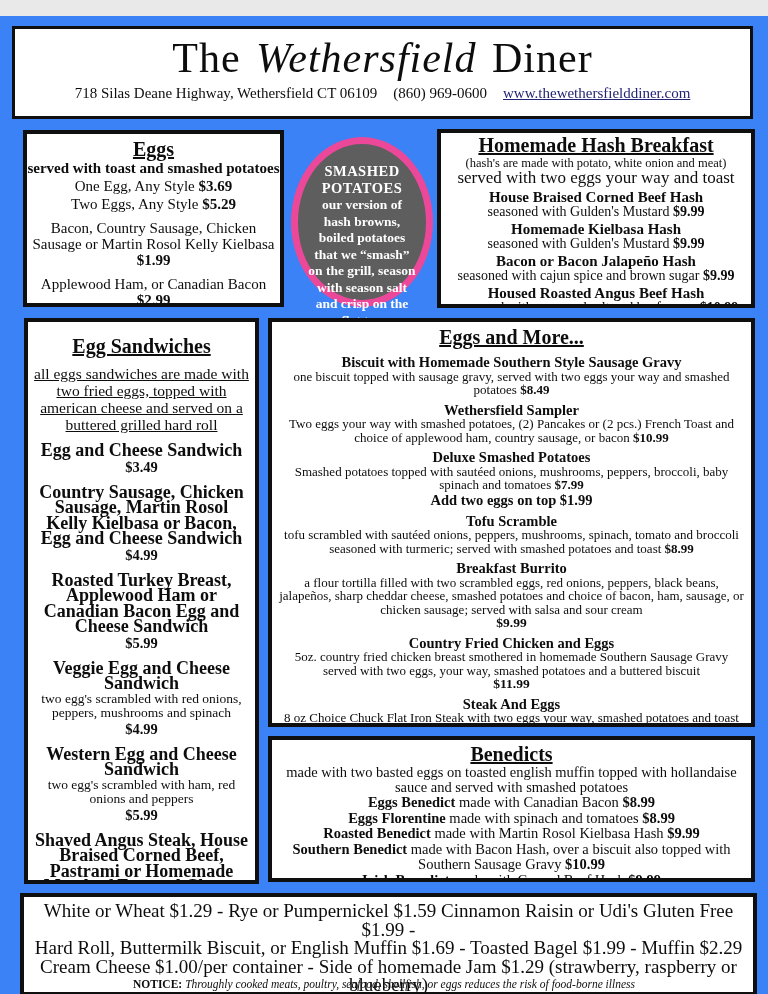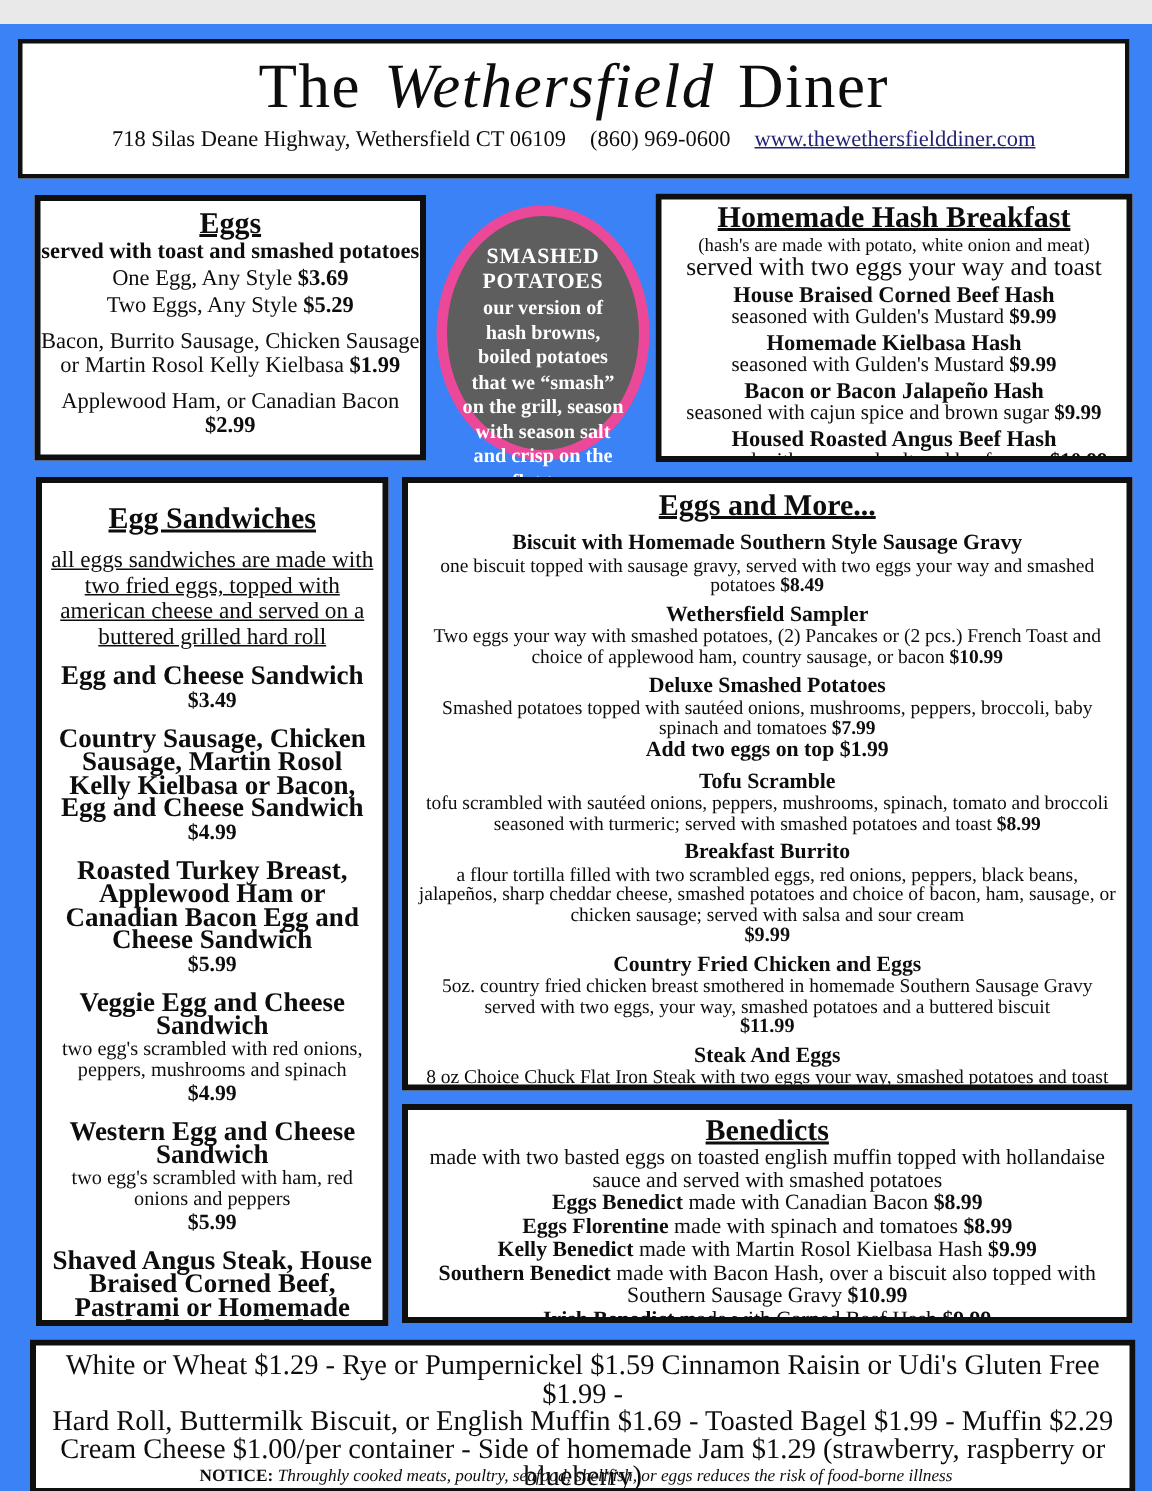--- a/index.html
+++ b/index.html
@@ -86,21 +86,21 @@
     <div class="addr-line">
       <span>718 Silas Deane Highway, Wethersfield CT 06109</span><span class="sep"></span><span>(860) 969-0600</span><span class="sep"></span><span class="website">www.thewethersfielddiner.com</span>
     </div>
   </div>
 
   <div class="box eggs-box">
     <div class="eggs-title b u">Eggs</div>
     <div class="eggs-sub b">served with toast and smashed potatoes</div>
     <div class="e-item"><span>One Egg, Any Style</span> <span class="b">$3.69</span></div>
     <div class="e-item"><span>Two Eggs, Any Style</span> <span class="b">$5.29</span></div>
-    <div class="e-item gap"><span>Bacon, Burrito Sausage, Chicken Sausage or Martin Rosol Kelly Kielbasa</span> <span class="b">$1.99</span></div>
+    <div class="e-item gap"><span>Bacon, Country Sausage, Chicken Sausage or Martin Rosol Kelly Kielbasa</span> <span class="b">$1.99</span></div>
     <div class="e-item gap"><span>Applewood Ham, or Canadian Bacon</span> <span class="b">$2.99</span></div>
 
   </div>
 
   <div class="oval">
     <div class="oval-title">SMASHED POTATOES</div>
     <div class="oval-text">our version of hash browns, boiled potatoes that we “smash” on the grill, season with season salt and crisp on the flat top</div>
   </div>
 
   <div class="box hash-box">
@@ -189,21 +189,21 @@
       <div class="m-desc"><span>8 oz Choice Chuck Flat Iron Steak with two eggs your way, smashed potatoes and toast</span> <span class="b">$14.99</span></div>
     </div>
 
   </div>
 
   <div class="box ben-box">
     <div class="ben-title b u">Benedicts</div>
     <div class="ben-intro">made with two basted eggs on toasted english muffin topped with hollandaise sauce and served with smashed potatoes</div>
     <div class="ben-item"><span class="b">Eggs Benedict</span> <span>made with Canadian Bacon</span> <span class="b">$8.99</span></div>
     <div class="ben-item"><span class="b">Eggs Florentine</span> <span>made with spinach and tomatoes</span> <span class="b">$8.99</span></div>
-    <div class="ben-item"><span class="b">Kelly Benedict</span> <span>made with Martin Rosol Kielbasa Hash</span> <span class="b">$9.99</span></div>
+    <div class="ben-item"><span class="b">Roasted Benedict</span> <span>made with Martin Rosol Kielbasa Hash</span> <span class="b">$9.99</span></div>
     <div class="ben-item"><span class="b">Southern Benedict</span> <span>made with Bacon Hash, over a biscuit also topped with Southern Sausage Gravy</span> <span class="b">$10.99</span></div>
     <div class="ben-item"><span class="b">Irish Benedict</span> <span>made with Corned Beef Hash</span> <span class="b">$9.99</span></div>
   </div>
 
   <div class="box toast-box">
     <div class="toast-line">White or Wheat  $1.29 - Rye or Pumpernickel $1.59  Cinnamon Raisin or Udi's Gluten Free $1.99 -</div>
     <div class="toast-line">Hard Roll, Buttermilk Biscuit, or English Muffin $1.69 - Toasted Bagel $1.99 - Muffin  $2.29</div>
     <div class="toast-line">Cream Cheese $1.00/per container  - Side of homemade Jam $1.29 (strawberry, raspberry or blueberry)</div>
   </div>
 

